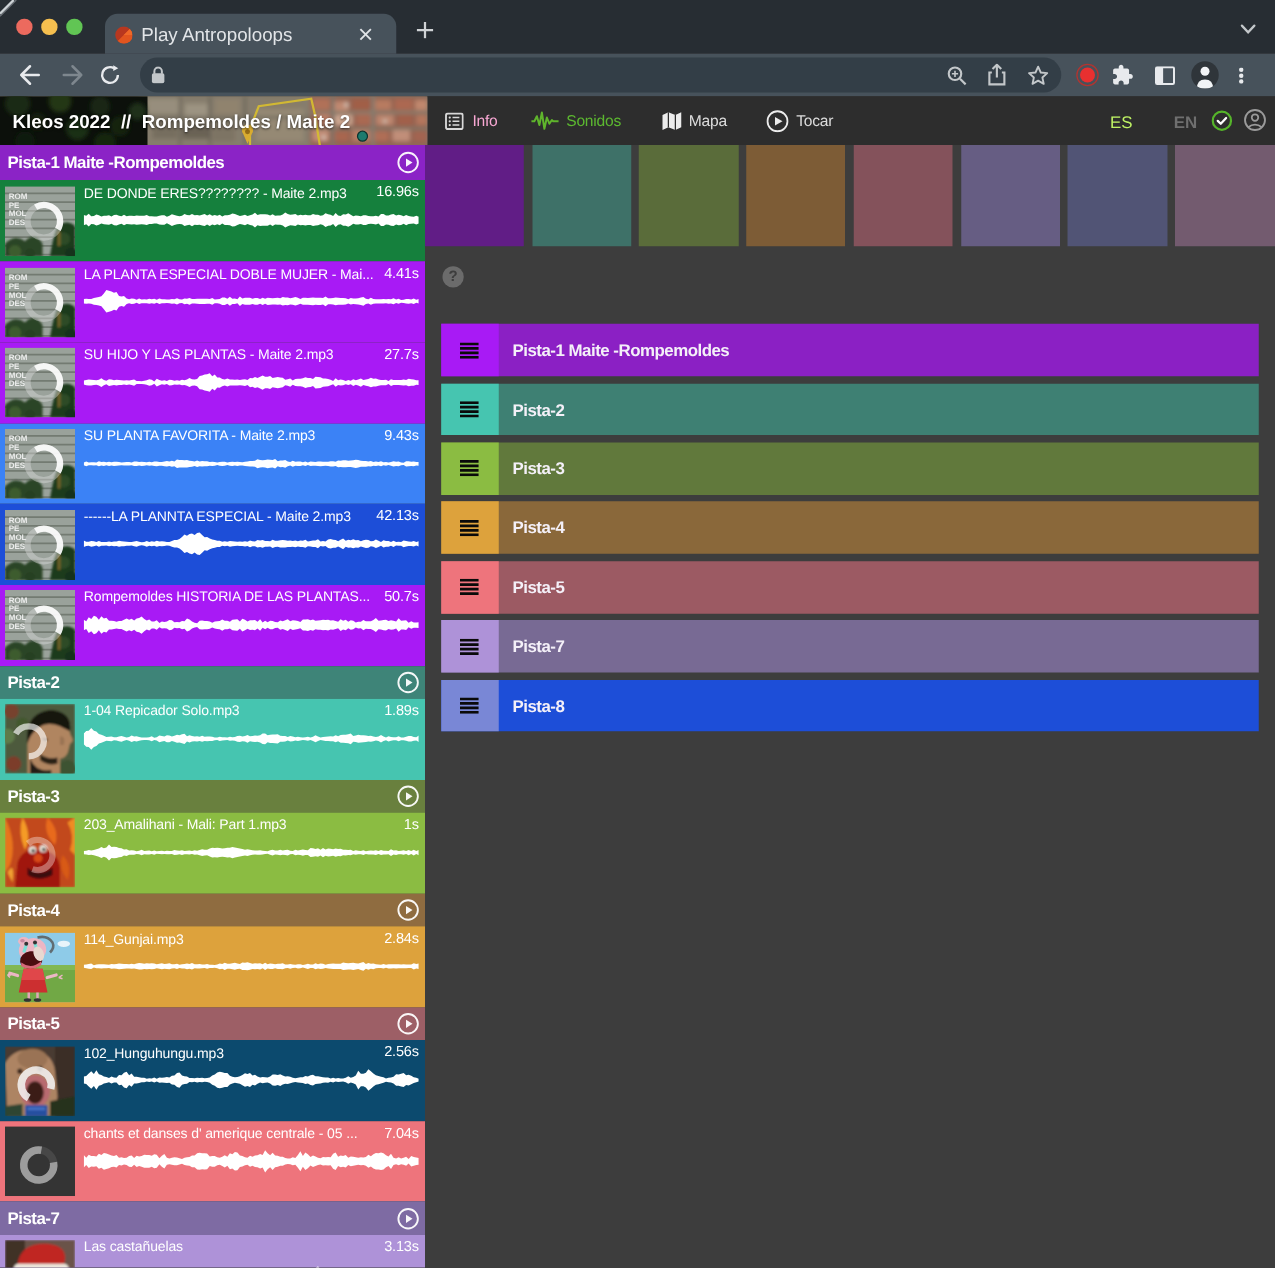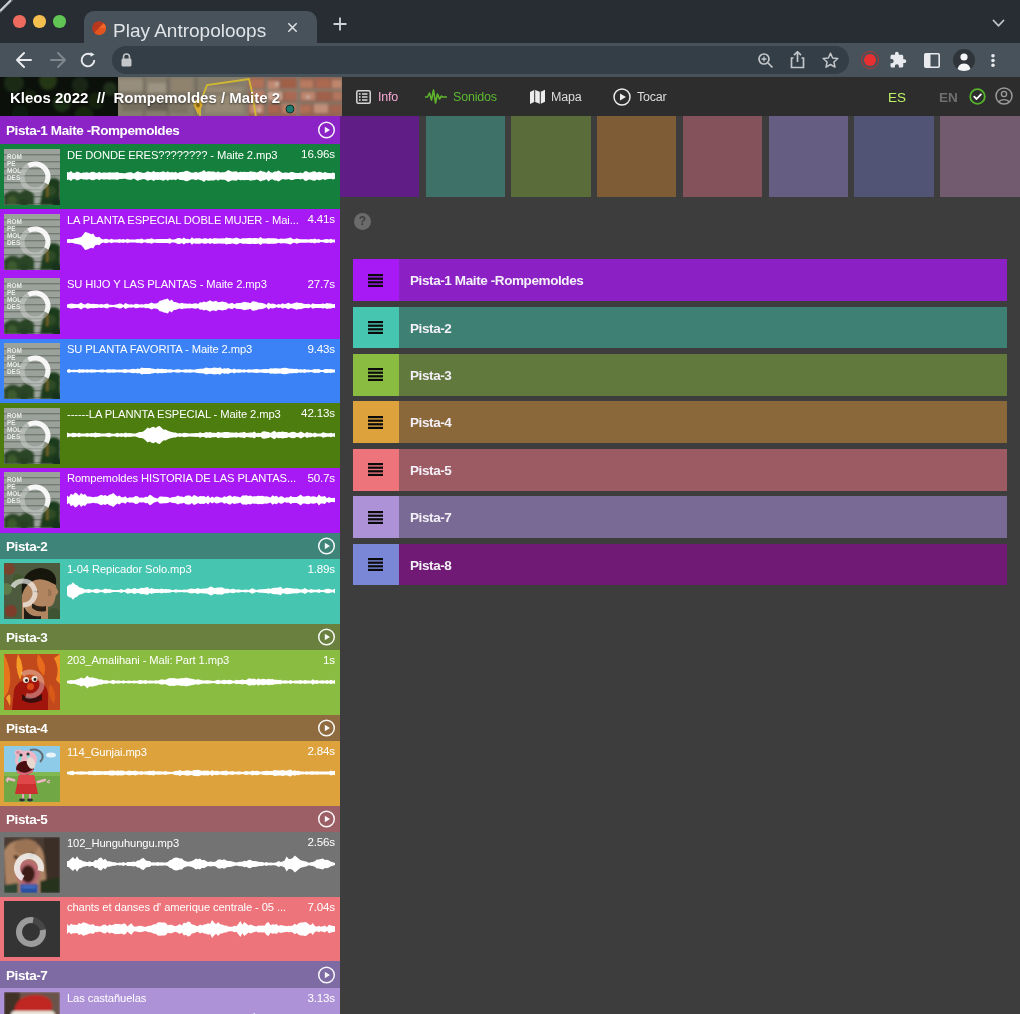--- a/index.html
+++ b/index.html
@@ -7,21 +7,21 @@
     </svg>
     <div class="tl" style="left:13px;background:#ec6a5e;"></div>
     <div class="tl" style="left:33px;background:#f5bf4f;"></div>
     <div class="tl" style="left:53px;background:#61c554;"></div>
     <div id="tab">
       <svg style="position:absolute;left:8px;top:10px;" width="14" height="14" viewBox="0 0 14 14">
         <circle cx="7" cy="7" r="6.8" fill="#b8371f"></circle>
         <path d="M11.8,2.2 A6.8,6.8 0 1 1 2.2,11.8 Z" fill="#e2551f"></path>
         <path d="M11.8,2.2 A6.8,6.8 0 0 1 13.8,7 L7,7 Z" fill="#ef6828"></path>
       </svg>
-      <div style="position:absolute;left:29px;top:9px;color:#e2e5e8;font-size:19px;">Play Antropoloops</div>
+      <div style="position:absolute;left:29px;top:9px;color:#e2e5e8;font-size:15px;">Play Antropoloops</div>
       <svg style="position:absolute;right:19px;top:11px;" width="11" height="11" viewBox="0 0 11 11">
         <path d="M1.3,1.3 L9.7,9.7 M9.7,1.3 L1.3,9.7" stroke="#dfe3e6" stroke-width="1.5"></path>
       </svg>
     </div>
     <svg style="position:absolute;left:333px;top:17px;" width="14" height="14" viewBox="0 0 14 14">
       <path d="M7,0.5 V13.5 M0.5,7 H13.5" stroke="#d0d3d6" stroke-width="1.8"></path>
     </svg>
     <svg style="position:absolute;left:992px;top:19px;" width="13" height="9" viewBox="0 0 13 9">
       <path d="M1.5,1.5 L6.5,6.8 L11.5,1.5" stroke="#c3c7ca" stroke-width="1.8" fill="none" stroke-linecap="round"></path>
     </svg>
@@ -336,21 +336,21 @@
             </g>
             <circle cx="31" cy="28" r="13" stroke="rgba(225,225,225,0.4)" stroke-width="5" fill="none"></circle>
             <path d="M24.5,16.7 A13,13 0 0 1 42.3,34.5" stroke="rgba(255,255,255,0.88)" stroke-width="5" fill="none"></path>
           </svg></div>
         <div class="ti">SU PLANTA FAVORITA - Maite 2.mp3</div>
         <div class="du">9.43s</div>
         <svg class="wf" width="268" height="26" viewBox="0 0 268 26" preserveAspectRatio="none">
           <path d="M0,11.9 L0.0,11.9 L2.0,11.1 L4.0,11.9 L6.0,11.8 L8.1,11.7 L10.1,11.9 L12.1,11.0 L14.1,11.6 L16.1,11.3 L18.1,11.8 L20.2,11.3 L22.2,11.7 L24.2,11.3 L26.2,11.4 L28.2,11.6 L30.2,11.9 L32.2,11.7 L34.3,11.6 L36.3,11.6 L38.3,11.9 L40.3,11.2 L42.3,11.2 L44.3,11.6 L46.3,11.3 L48.4,11.5 L50.4,11.8 L52.4,11.4 L54.4,11.7 L56.4,11.2 L58.4,11.1 L60.5,11.5 L62.5,11.5 L64.5,11.1 L66.5,10.8 L68.5,11.2 L70.5,10.6 L72.5,11.1 L74.6,9.6 L76.6,10.0 L78.6,10.0 L80.6,10.1 L82.6,10.0 L84.6,10.5 L86.6,10.7 L88.7,11.2 L90.7,10.4 L92.7,11.1 L94.7,10.8 L96.7,11.0 L98.7,11.0 L100.8,11.5 L102.8,11.3 L104.8,11.5 L106.8,12.0 L108.8,11.5 L110.8,11.3 L112.8,11.4 L114.9,12.0 L116.9,11.5 L118.9,11.3 L120.9,11.6 L122.9,11.3 L124.9,11.6 L126.9,11.7 L129.0,11.3 L131.0,11.1 L133.0,10.8 L135.0,10.8 L137.0,10.6 L139.0,9.4 L141.1,10.0 L143.1,10.2 L145.1,10.0 L147.1,9.5 L149.1,9.8 L151.1,10.0 L153.1,9.2 L155.2,11.0 L157.2,10.3 L159.2,10.4 L161.2,9.9 L163.2,11.1 L165.2,11.6 L167.2,10.6 L169.3,11.4 L171.3,11.2 L173.3,11.2 L175.3,11.8 L177.3,11.2 L179.3,12.0 L181.4,11.2 L183.4,11.4 L185.4,11.5 L187.4,11.2 L189.4,11.1 L191.4,11.3 L193.4,11.4 L195.5,11.3 L197.5,10.9 L199.5,10.9 L201.5,11.3 L203.5,10.3 L205.5,10.5 L207.5,10.2 L209.6,10.2 L211.6,10.5 L213.6,10.4 L215.6,10.1 L217.6,9.7 L219.6,10.0 L221.7,10.6 L223.7,10.7 L225.7,10.7 L227.7,11.1 L229.7,10.8 L231.7,11.5 L233.7,11.2 L235.8,11.6 L237.8,11.0 L239.8,11.8 L241.8,11.5 L243.8,12.0 L245.8,11.5 L247.8,10.9 L249.9,11.3 L251.9,11.1 L253.9,11.9 L255.9,12.1 L257.9,10.9 L259.9,11.0 L262.0,11.3 L264.0,11.1 L266.0,11.6 L268.0,11.5 L268,14.5 L268.0,14.5 L266.0,14.4 L264.0,14.9 L262.0,14.7 L259.9,15.0 L257.9,15.1 L255.9,13.9 L253.9,14.1 L251.9,14.9 L249.9,14.7 L247.8,15.1 L245.8,14.5 L243.8,14.0 L241.8,14.5 L239.8,14.2 L237.8,15.0 L235.8,14.4 L233.7,14.8 L231.7,14.5 L229.7,15.2 L227.7,14.9 L225.7,15.3 L223.7,15.3 L221.7,15.4 L219.6,16.0 L217.6,16.3 L215.6,15.9 L213.6,15.6 L211.6,15.5 L209.6,15.8 L207.5,15.8 L205.5,15.5 L203.5,15.7 L201.5,14.7 L199.5,15.1 L197.5,15.1 L195.5,14.7 L193.4,14.6 L191.4,14.7 L189.4,14.9 L187.4,14.8 L185.4,14.5 L183.4,14.6 L181.4,14.8 L179.3,14.0 L177.3,14.8 L175.3,14.2 L173.3,14.8 L171.3,14.8 L169.3,14.6 L167.2,15.4 L165.2,14.4 L163.2,14.9 L161.2,16.1 L159.2,15.6 L157.2,15.7 L155.2,15.0 L153.1,16.8 L151.1,16.0 L149.1,16.2 L147.1,16.5 L145.1,16.0 L143.1,15.8 L141.1,16.0 L139.0,16.6 L137.0,15.4 L135.0,15.2 L133.0,15.2 L131.0,14.9 L129.0,14.7 L126.9,14.3 L124.9,14.4 L122.9,14.7 L120.9,14.4 L118.9,14.7 L116.9,14.5 L114.9,14.0 L112.8,14.6 L110.8,14.7 L108.8,14.5 L106.8,14.0 L104.8,14.5 L102.8,14.7 L100.8,14.5 L98.7,15.0 L96.7,15.0 L94.7,15.2 L92.7,14.9 L90.7,15.6 L88.7,14.8 L86.6,15.3 L84.6,15.5 L82.6,16.0 L80.6,15.9 L78.6,16.0 L76.6,16.0 L74.6,16.4 L72.5,14.9 L70.5,15.4 L68.5,14.8 L66.5,15.2 L64.5,14.9 L62.5,14.5 L60.5,14.5 L58.4,14.9 L56.4,14.8 L54.4,14.3 L52.4,14.6 L50.4,14.2 L48.4,14.5 L46.3,14.7 L44.3,14.4 L42.3,14.8 L40.3,14.8 L38.3,14.1 L36.3,14.4 L34.3,14.4 L32.2,14.3 L30.2,14.1 L28.2,14.4 L26.2,14.6 L24.2,14.7 L22.2,14.3 L20.2,14.7 L18.1,14.2 L16.1,14.7 L14.1,14.4 L12.1,15.0 L10.1,14.1 L8.1,14.3 L6.0,14.2 L4.0,14.1 L2.0,14.9 L0.0,14.1 Z" fill="#fff"></path>
         </svg>
       </div>
-      <div class="clip" style="background:#4d7c0f;">
+      <div class="clip" style="background:#1d4ed8;">
         <div class="th"><svg width="56" height="56" viewBox="0 0 56 56">
             <rect width="56" height="56" fill="#9aa29b"></rect>
             <rect x="0" y="5" width="56" height="1.4" fill="#737b72"></rect>
             <rect x="0" y="12" width="56" height="1.4" fill="#737b72"></rect>
             <rect x="0" y="19" width="56" height="1.4" fill="#737b72"></rect>
             <rect x="0" y="26" width="56" height="1.4" fill="#737b72"></rect>
             <rect x="0" y="33" width="56" height="1.4" fill="#737b72"></rect>
             <rect x="0" y="40" width="56" height="1.4" fill="#737b72"></rect>
             <rect x="0" y="47" width="56" height="1.4" fill="#737b72"></rect>
             <rect x="0" y="54" width="56" height="1.4" fill="#737b72"></rect>
@@ -537,21 +537,21 @@
           <path d="M0,11.8 L0.0,11.8 L2.0,11.5 L4.0,11.1 L6.0,10.8 L8.1,12.1 L10.1,11.5 L12.1,11.4 L14.1,11.3 L16.1,11.4 L18.1,11.5 L20.2,11.7 L22.2,11.1 L24.2,11.3 L26.2,11.1 L28.2,10.7 L30.2,10.9 L32.2,11.1 L34.3,11.2 L36.3,11.3 L38.3,11.0 L40.3,11.3 L42.3,10.8 L44.3,10.4 L46.3,10.5 L48.4,10.9 L50.4,10.6 L52.4,10.8 L54.4,10.6 L56.4,10.8 L58.4,11.4 L60.5,11.0 L62.5,10.6 L64.5,11.1 L66.5,10.9 L68.5,10.6 L70.5,11.3 L72.5,11.4 L74.6,10.9 L76.6,11.7 L78.6,11.3 L80.6,11.2 L82.6,10.7 L84.6,11.1 L86.6,10.4 L88.7,11.4 L90.7,11.3 L92.7,11.2 L94.7,11.5 L96.7,11.6 L98.7,11.1 L100.8,11.7 L102.8,11.7 L104.8,11.9 L106.8,11.5 L108.8,10.7 L110.8,11.1 L112.8,10.1 L114.9,11.0 L116.9,11.0 L118.9,10.6 L120.9,10.2 L122.9,10.8 L124.9,11.1 L126.9,10.0 L129.0,10.1 L131.0,9.8 L133.0,10.3 L135.0,10.9 L137.0,10.6 L139.0,10.8 L141.1,10.5 L143.1,11.4 L145.1,10.1 L147.1,11.3 L149.1,10.8 L151.1,10.9 L153.1,11.4 L155.2,10.9 L157.2,10.9 L159.2,10.6 L161.2,11.5 L163.2,11.6 L165.2,11.1 L167.2,11.6 L169.3,11.8 L171.3,11.3 L173.3,11.4 L175.3,12.0 L177.3,11.5 L179.3,10.9 L181.4,11.6 L183.4,11.6 L185.4,10.6 L187.4,11.3 L189.4,10.8 L191.4,11.0 L193.4,11.7 L195.5,11.2 L197.5,11.0 L199.5,10.8 L201.5,10.9 L203.5,10.9 L205.5,10.9 L207.5,10.0 L209.6,10.3 L211.6,10.5 L213.6,10.4 L215.6,10.1 L217.6,10.5 L219.6,10.8 L221.7,10.1 L223.7,9.5 L225.7,11.1 L227.7,10.3 L229.7,11.0 L231.7,10.7 L233.7,11.4 L235.8,11.6 L237.8,11.7 L239.8,11.2 L241.8,11.8 L243.8,11.3 L245.8,11.3 L247.8,11.4 L249.9,11.3 L251.9,11.4 L253.9,11.5 L255.9,11.4 L257.9,11.5 L259.9,11.6 L262.0,11.6 L264.0,10.5 L266.0,11.2 L268.0,10.8 L268,15.2 L268.0,15.2 L266.0,14.8 L264.0,15.5 L262.0,14.4 L259.9,14.4 L257.9,14.5 L255.9,14.6 L253.9,14.5 L251.9,14.6 L249.9,14.7 L247.8,14.6 L245.8,14.7 L243.8,14.7 L241.8,14.2 L239.8,14.8 L237.8,14.3 L235.8,14.4 L233.7,14.6 L231.7,15.3 L229.7,15.0 L227.7,15.7 L225.7,14.9 L223.7,16.5 L221.7,15.9 L219.6,15.2 L217.6,15.5 L215.6,15.9 L213.6,15.6 L211.6,15.5 L209.6,15.7 L207.5,16.0 L205.5,15.1 L203.5,15.1 L201.5,15.1 L199.5,15.2 L197.5,15.0 L195.5,14.8 L193.4,14.3 L191.4,15.0 L189.4,15.2 L187.4,14.7 L185.4,15.4 L183.4,14.4 L181.4,14.4 L179.3,15.1 L177.3,14.5 L175.3,14.0 L173.3,14.6 L171.3,14.7 L169.3,14.2 L167.2,14.4 L165.2,14.9 L163.2,14.4 L161.2,14.5 L159.2,15.4 L157.2,15.1 L155.2,15.1 L153.1,14.6 L151.1,15.1 L149.1,15.2 L147.1,14.7 L145.1,15.9 L143.1,14.6 L141.1,15.5 L139.0,15.2 L137.0,15.4 L135.0,15.1 L133.0,15.7 L131.0,16.2 L129.0,15.9 L126.9,16.0 L124.9,14.9 L122.9,15.2 L120.9,15.8 L118.9,15.4 L116.9,15.0 L114.9,15.0 L112.8,15.9 L110.8,14.9 L108.8,15.3 L106.8,14.5 L104.8,14.1 L102.8,14.3 L100.8,14.3 L98.7,14.9 L96.7,14.4 L94.7,14.5 L92.7,14.8 L90.7,14.7 L88.7,14.6 L86.6,15.6 L84.6,14.9 L82.6,15.3 L80.6,14.8 L78.6,14.7 L76.6,14.3 L74.6,15.1 L72.5,14.6 L70.5,14.7 L68.5,15.4 L66.5,15.1 L64.5,14.9 L62.5,15.4 L60.5,15.0 L58.4,14.6 L56.4,15.2 L54.4,15.4 L52.4,15.2 L50.4,15.4 L48.4,15.1 L46.3,15.5 L44.3,15.6 L42.3,15.2 L40.3,14.7 L38.3,15.0 L36.3,14.7 L34.3,14.8 L32.2,14.9 L30.2,15.1 L28.2,15.3 L26.2,14.9 L24.2,14.7 L22.2,14.9 L20.2,14.3 L18.1,14.5 L16.1,14.6 L14.1,14.7 L12.1,14.6 L10.1,14.5 L8.1,13.9 L6.0,15.2 L4.0,14.9 L2.0,14.5 L0.0,14.2 Z" fill="#fff"></path>
         </svg>
       </div>
       <div class="trkhdr" style="height:26.4px;background:#9d5f66;">
         <span>Pista-5</span>
         <svg width="19" height="19" viewBox="0 0 19 19" style="opacity:0.95;">
           <circle cx="9.5" cy="9.5" r="7.8" stroke="#fff" stroke-width="1.5" fill="none"></circle>
           <path d="M7.8,6.2 L13,9.5 L7.8,12.8 Z" fill="#fff"></path>
         </svg>
       </div>
-      <div class="clip" style="background:#737373;">
+      <div class="clip" style="background:#0c4a6e;">
         <div class="th"><svg width="56" height="56" viewBox="0 0 56 56">
             <g filter="url(#fb5)">
               <rect width="56" height="56" fill="#4a3a30"></rect>
               <rect x="40" y="0" width="16" height="56" fill="#3a2e26"></rect>
               <path d="M2,56 L0,14 Q6,2 20,3 Q38,4 40,20 L42,40 L40,56 Z" fill="#ad8464"></path>
               <ellipse cx="22" cy="10" rx="12" ry="8" fill="#9a7354"></ellipse>
               <ellipse cx="24" cy="36" rx="12" ry="13" fill="#b86a70"></ellipse>
               <ellipse cx="24" cy="37" rx="7" ry="9" fill="#3a1a16"></ellipse>
               <circle cx="12" cy="20" r="2.2" fill="#3a281c"></circle>
               <circle cx="28" cy="18" r="2.2" fill="#3a281c"></circle>
@@ -683,21 +683,21 @@
         <div class="sq" style="background:#ae92d8;">
           <svg width="15" height="13" viewBox="0 0 15 13">
             <rect y="0" width="15" height="2.2" fill="#0a0a0a"></rect>
             <rect y="3.6" width="15" height="2.2" fill="#0a0a0a"></rect>
             <rect y="7.2" width="15" height="2.2" fill="#0a0a0a"></rect>
             <rect y="10.8" width="15" height="2.2" fill="#0a0a0a"></rect>
           </svg>
         </div>
         <div class="lb">Pista-7</div>
       </div>
-      <div class="mrow" style="top:427.5px;background:#701a75;">
+      <div class="mrow" style="top:427.5px;background:#1d4ed8;">
         <div class="sq" style="background:#7987d6;">
           <svg width="15" height="13" viewBox="0 0 15 13">
             <rect y="0" width="15" height="2.2" fill="#0a0a0a"></rect>
             <rect y="3.6" width="15" height="2.2" fill="#0a0a0a"></rect>
             <rect y="7.2" width="15" height="2.2" fill="#0a0a0a"></rect>
             <rect y="10.8" width="15" height="2.2" fill="#0a0a0a"></rect>
           </svg>
         </div>
         <div class="lb">Pista-8</div>
       </div>

